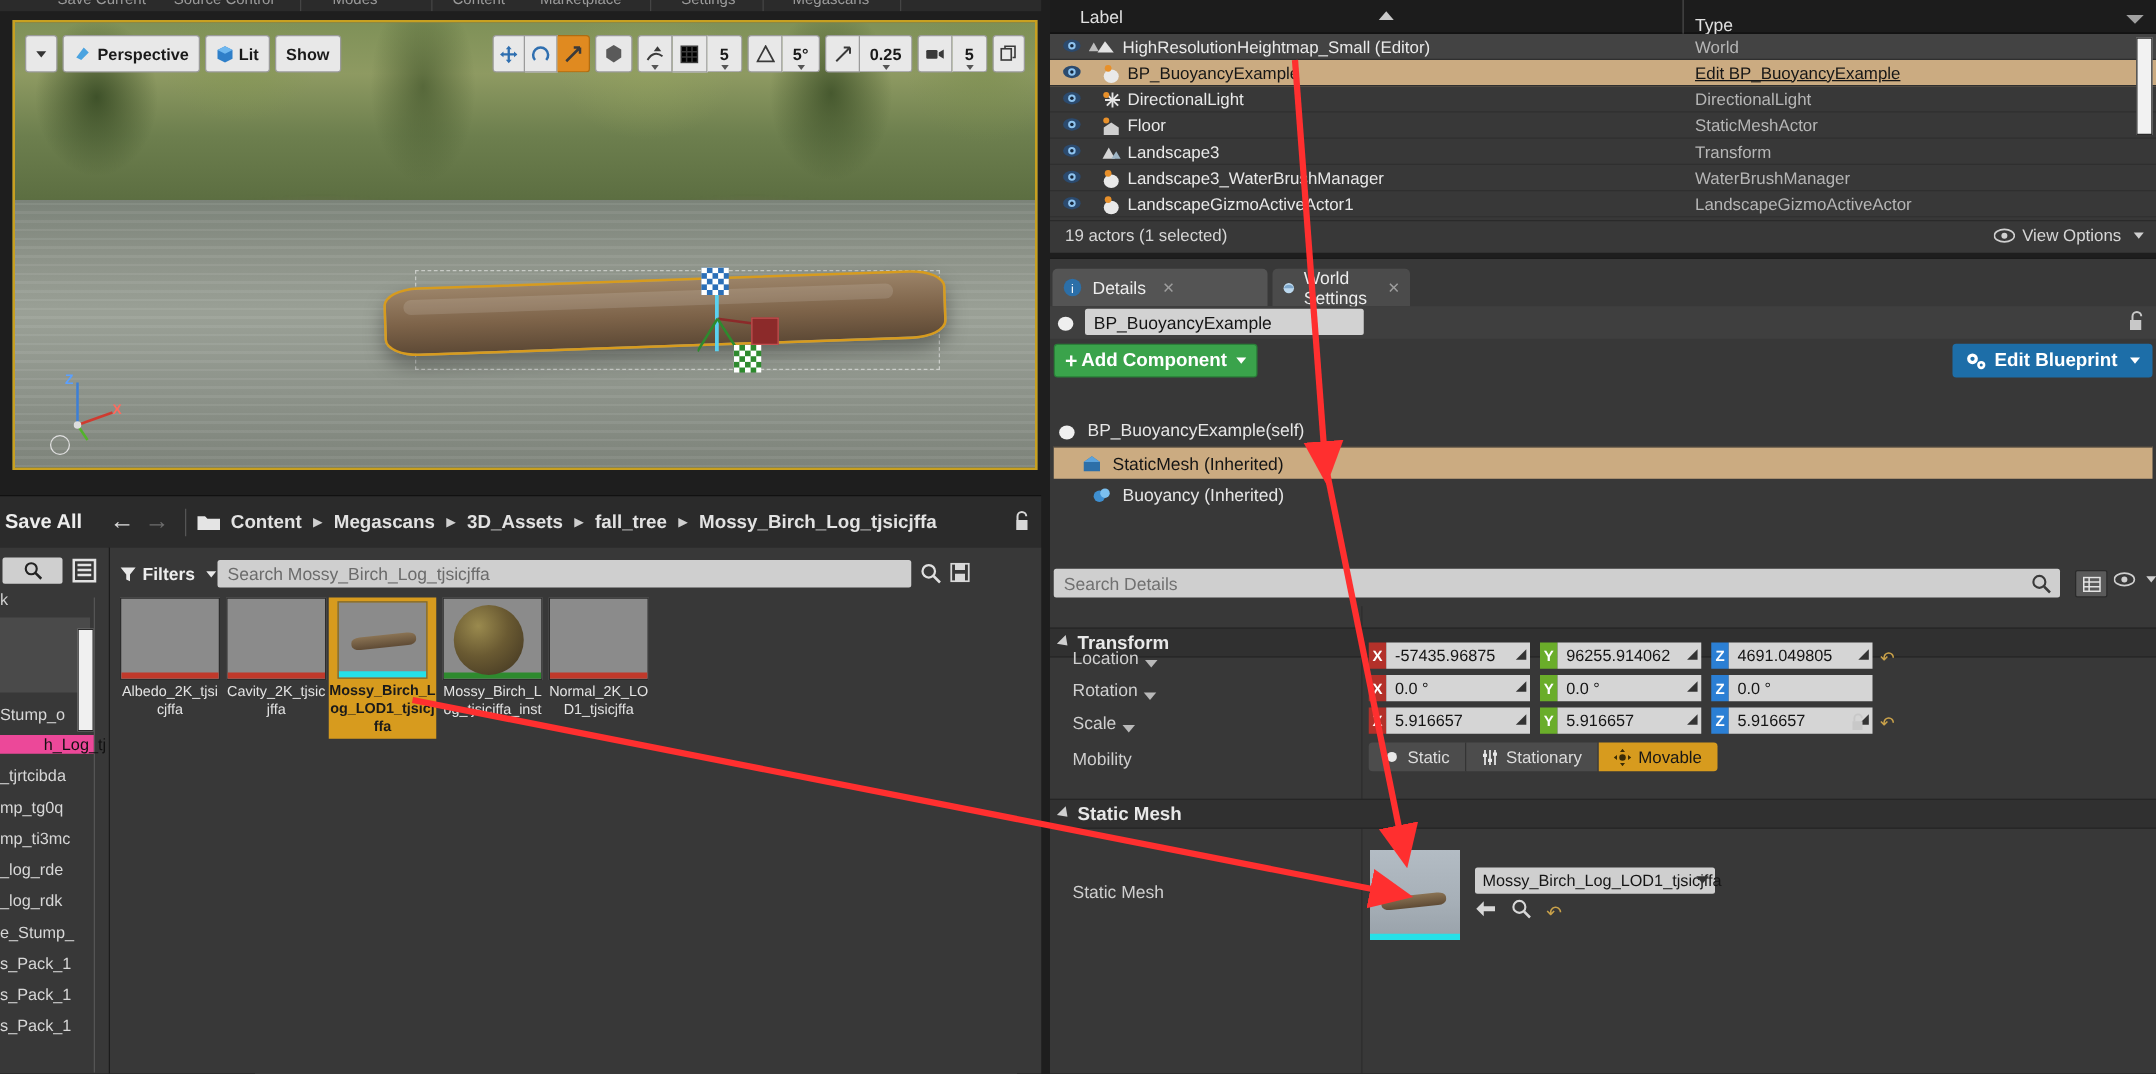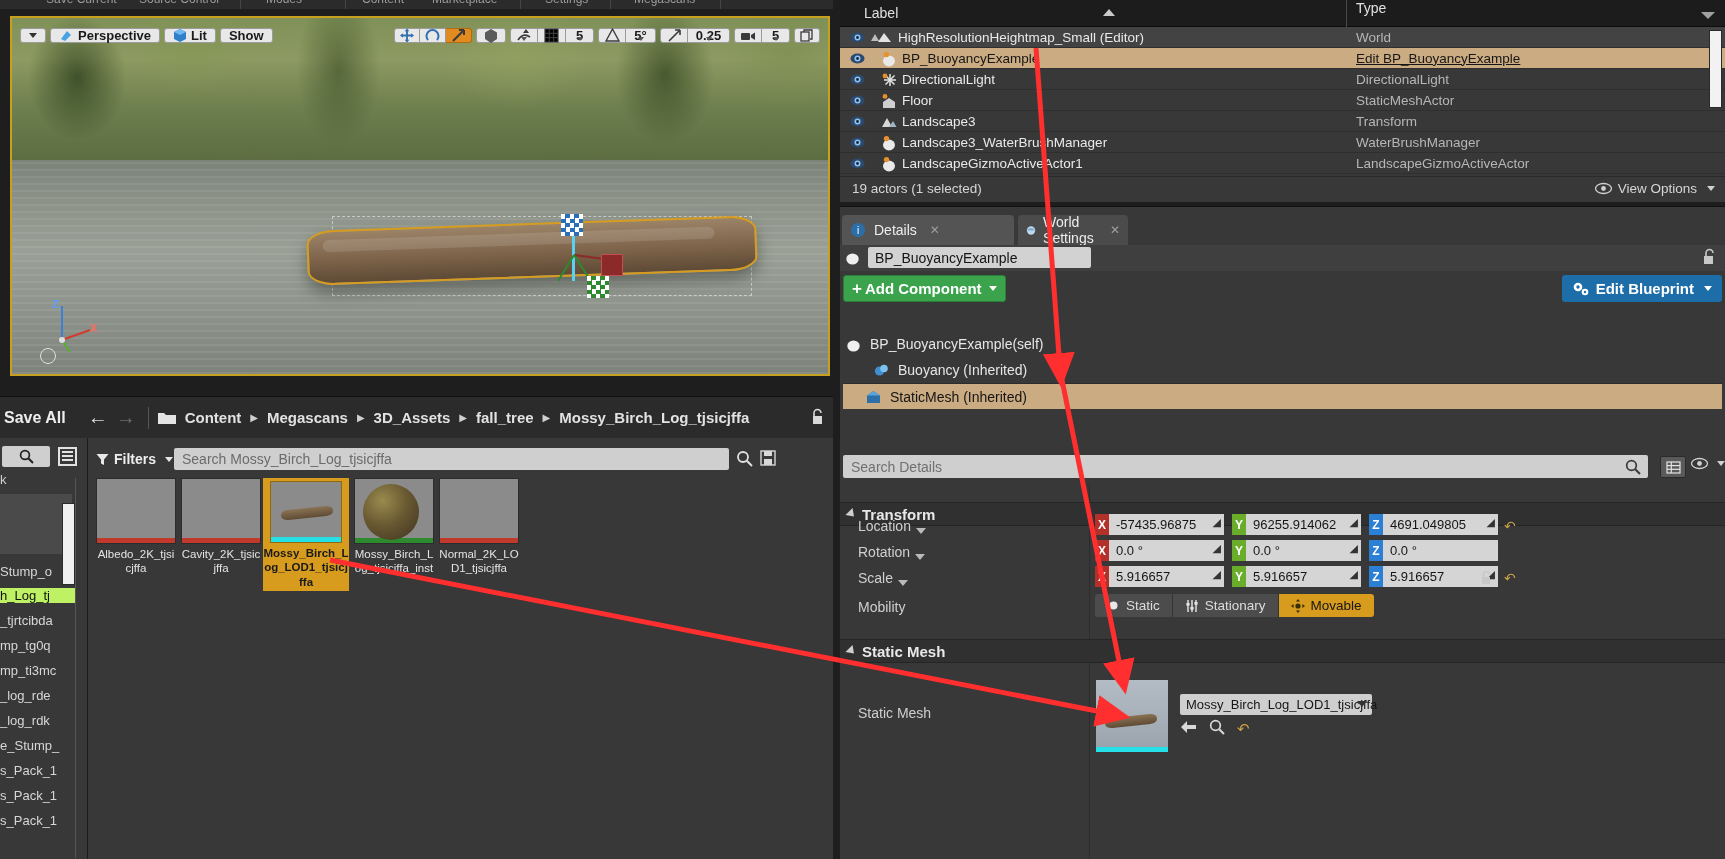--- a/index.html
+++ b/index.html
@@ -50,21 +50,21 @@
   .vp-gizmo-green { position:absolute; left:575px; top:258px; width:22px; height:22px;
     background:repeating-conic-gradient(#2e8a2e 0 25%, #ffffff 0 50%) 0 0/9px 9px; }
   .vp-gizmo-red { position:absolute; left:589px; top:236px; width:22px; height:22px;
     background:#8c2a2a; border:1px solid #c25050;}
   .vp-gizmo-lines { position:absolute; left:546px; top:215px; width:60px; height:60px;}
   .vp-selbox { position:absolute; left:320px; top:198px; width:420px; height:80px;
     border:1px dashed rgba(255,255,255,.5); }
 
   
   .vp-toolbar { position:absolute; left:8px; top:10px; display:flex; align-items:center; gap:4px; }
-  .vpb { height:15px; display:flex; align-items:center; justify-content:center;
+  .vpb { height:30px; display:flex; align-items:center; justify-content:center;
     background:#e8e8e8; border:1px solid #9b9b9b; border-radius:3px; color:#1a1a1a;
     font-size:13px; font-weight:bold; padding:0 8px; white-space:nowrap; }
   .vpb.small { padding:0 5px; }
   .vpb.active { background:#e08a20; border-color:#b06c10; }
   .vp-group { display:flex; }
   .vp-group .vpb { border-radius:0; border-left-width:0; }
   .vp-group .vpb:first-child { border-radius:3px 0 0 3px; border-left-width:1px; }
   .vp-group .vpb:last-child { border-radius:0 3px 3px 0; }
   .vp-toolbar-right { position:absolute; right:8px; top:10px; display:flex; gap:4px; }
   .caret-dn { width:0;height:0;border-left:4px solid transparent;border-right:4px solid transparent;
@@ -94,21 +94,21 @@
   .lp-search { margin-left:2px; width:48px; height:21px; background:#cfcfcf; border-radius:2px;
     display:flex; align-items:center; justify-content:center; }
   .lp-listico { width:19px; height:19px; border:2px solid #e2e2e2; margin-left:8px;
     display:flex; flex-direction:column; justify-content:space-evenly; align-items:center;}
   .lp-listico i { display:block; width:11px; height:2px; background:#e2e2e2; }
   .lp-k { position:absolute; left:0; top:34px; font-size:13px; color:#d0d0d0; }
   .lp-block { position:absolute; left:0; top:56px; width:72px; height:60px; background:#4a4a4a; }
   .lp-scroll { position:absolute; left:62px; top:65px; width:13px; height:82px;
     background:#f0f0f0; border:1px solid #2a2a2a; }
   .lp-item { position:absolute; left:0; font-size:13px; color:#d7d7d7; white-space:nowrap; }
-  .lp-item.sel { background:#bef264; color:#111; }
+  .lp-item.sel { background:#ec4899; color:#111;padding-left:35px; }
   .lp-divider { position:absolute; left:75px; top:40px; width:1px; height:380px; background:#555; }
 
   
   .assets { position:absolute; left:88px; top:438px; width:745px; height:421px; background:#383838; }
   .filterbar { position:absolute; left:0; top:8px; width:745px; height:26px; display:flex; align-items:center;}
   .filters-btn { display:flex; align-items:center; gap:5px; font-size:14px; font-weight:bold;
     color:#ededed; padding:0 8px; }
   .asset-search { position:absolute; left:86px; top:2px; width:555px; height:22px;
     background:#cfcfcf; border-radius:2px; color:#6b6b6b; font-size:14px;
     display:flex; align-items:center; padding-left:8px; }
@@ -142,21 +142,21 @@
   .th-normal { background:
       repeating-linear-gradient(55deg, #8f8bf0 0 3px, #7f7bea 3px 6px),
       linear-gradient(#8a86ee,#7874e4); }
   .th-rough { background:linear-gradient(120deg,#fafafa,#e3e3e3 40%,#f5f5f5); }
 
   
   .outliner { position:absolute; left:840px; top:0; width:885px; height:202px; background:#383838; }
   .ol-head { position:absolute; left:0; top:0; width:885px; height:27px; background:#1c1c1c;
     border-bottom:1px solid #0d0d0d; }
   .ol-head .hlabel { position:absolute; left:24px; top:5px; font-size:14px; color:#e0e0e0; }
-  .ol-head .htype { position:absolute; left:516px; top:0; font-size:14px; color:#e0e0e0; }
+  .ol-head .htype { position:absolute; left:516px; top:12px; font-size:14px; color:#e0e0e0; }
   .ol-head .sep { position:absolute; left:506px; top:0; width:1px; height:27px; background:#4a4a4a; }
   .sort-asc { position:absolute; left:263px; top:9px; width:0;height:0;
     border-left:6px solid transparent;border-right:6px solid transparent;border-bottom:7px solid #c9c9c9;}
   .sort-dn { position:absolute; right:10px; top:12px; width:0;height:0;
     border-left:7px solid transparent;border-right:7px solid transparent;border-top:7px solid #a0a0a0;}
   .ol-rows { position:absolute; left:0; top:27px; width:885px; height:147px; overflow:hidden; }
   .ol-row { position:relative; height:21px; display:flex; align-items:center;
     border-bottom:1px solid #2f2f2f; }
   .ol-row.alt { background:#434343; }
   .ol-row.sel { background:#cbab81; }
@@ -733,33 +733,33 @@
     </div>
 
 
     <div class="comp-tree">
       <div class="crow" style="padding-left:2px;">
         <svg width="17" height="17" viewBox="0 0 17 17">
           <ellipse cx="8.5" cy="10" rx="6.2" ry="5.6" fill="#efefef"></ellipse>
         </svg>
         <span>BP_BuoyancyExample(self)</span>
       </div>
+      <div class="crow sel divider" style="padding-left:22px;">
+        <svg width="17" height="17" viewBox="0 0 17 17">
+          <path d="M8.5 3 L15 7.5 V15 H2 V7.5 Z" fill="#2d6fa8"></path>
+          <path d="M8.5 3 L15 7.5 H2 Z" fill="#5ba3dd"></path>
+        </svg>
+        <span>StaticMesh (Inherited)</span>
+      </div>
       <div class="crow" style="padding-left:30px;">
         <svg width="17" height="17" viewBox="0 0 17 17">
           <circle cx="6.5" cy="9" r="4.6" fill="#3f8fd0"></circle>
           <circle cx="11" cy="6.5" r="3.8" fill="#7cc0ef"></circle>
         </svg>
         <span>Buoyancy (Inherited)</span>
-      </div>
-      <div class="crow sel divider" style="padding-left:22px;">
-        <svg width="17" height="17" viewBox="0 0 17 17">
-          <path d="M8.5 3 L15 7.5 V15 H2 V7.5 Z" fill="#2d6fa8"></path>
-          <path d="M8.5 3 L15 7.5 H2 Z" fill="#5ba3dd"></path>
-        </svg>
-        <span>StaticMesh (Inherited)</span>
       </div>
     </div>
 
     <div class="detsearch-wrap">
       <div class="detsearch">Search Details</div>
       <span class="dmag">
         <svg width="16" height="16" viewBox="0 0 16 16">
           <circle cx="6.5" cy="6.5" r="4.8" stroke="#3a3a3a" stroke-width="1.7" fill="none"></circle>
           <line x1="10.2" y1="10.2" x2="15" y2="15" stroke="#3a3a3a" stroke-width="2"></line>
         </svg>

